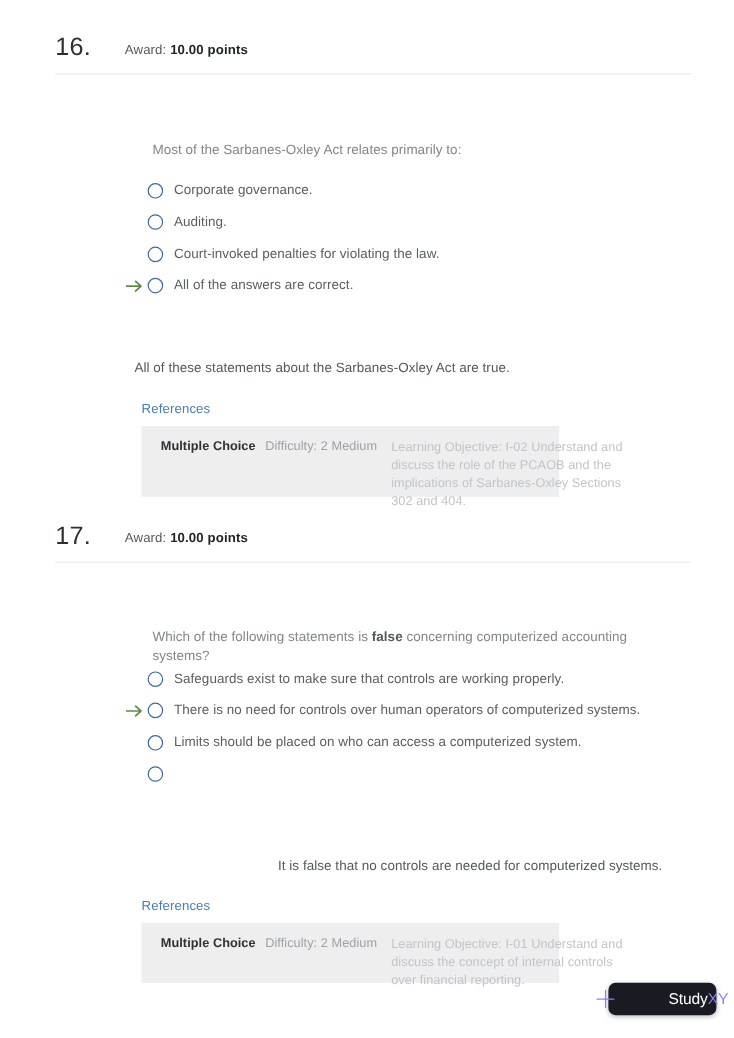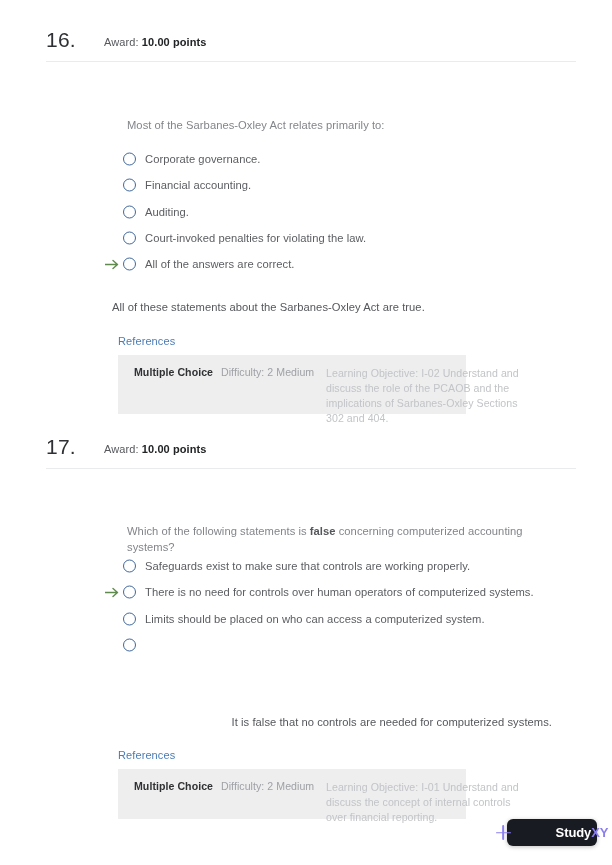--- a/index.html
+++ b/index.html
@@ -240,21 +240,21 @@
   }
   .wm-plus::after {
     top: 50%;
     left: 0;
     height: 1.7px;
     width: 15px;
     transform: translateY(-50%);
   }
   .wm-text {
     font-size: 13px;
-    font-weight: 700;
+    font-weight: 400;
     color: #ffffff;
     letter-spacing: -0.1px;
     white-space: nowrap;
     margin-left: 40px;
   }
   .wm-text .xy { color: #8b7ff0; }
 </style>
 </head>
 <body>
 
@@ -276,25 +276,20 @@
     </div>
 
     <div class="options">
 
       <div class="option-row">
 
         <span class="opt-radio"></span>
         <span class="opt-label">Corporate governance.</span>
       </div>
 
-      <div class="option-row">
-
-        <span class="opt-radio"></span>
-        <span class="opt-label">Financial accounting.</span>
-      </div>
 
       <div class="option-row">
 
         <span class="opt-radio"></span>
         <span class="opt-label">Auditing.</span>
       </div>
 
       <div class="option-row">
 
         <span class="opt-radio"></span>

